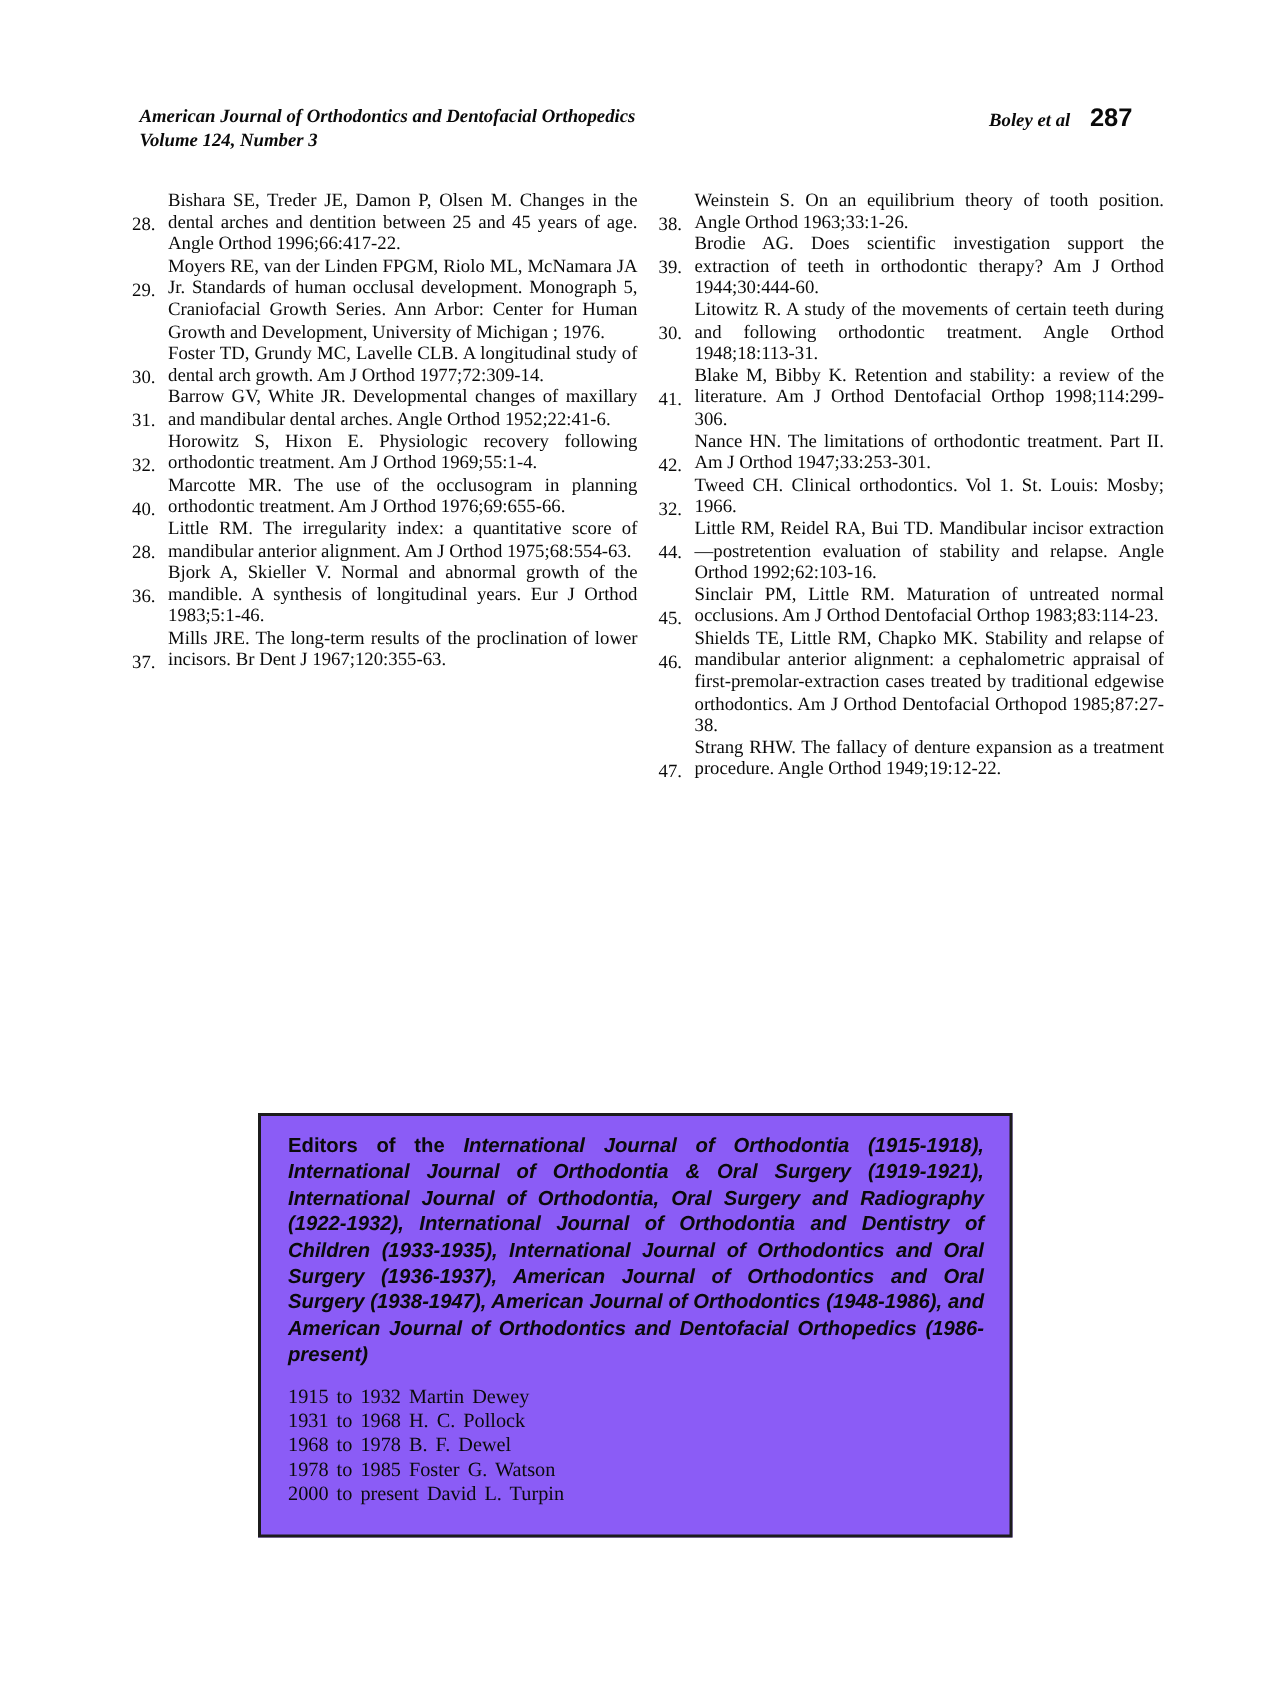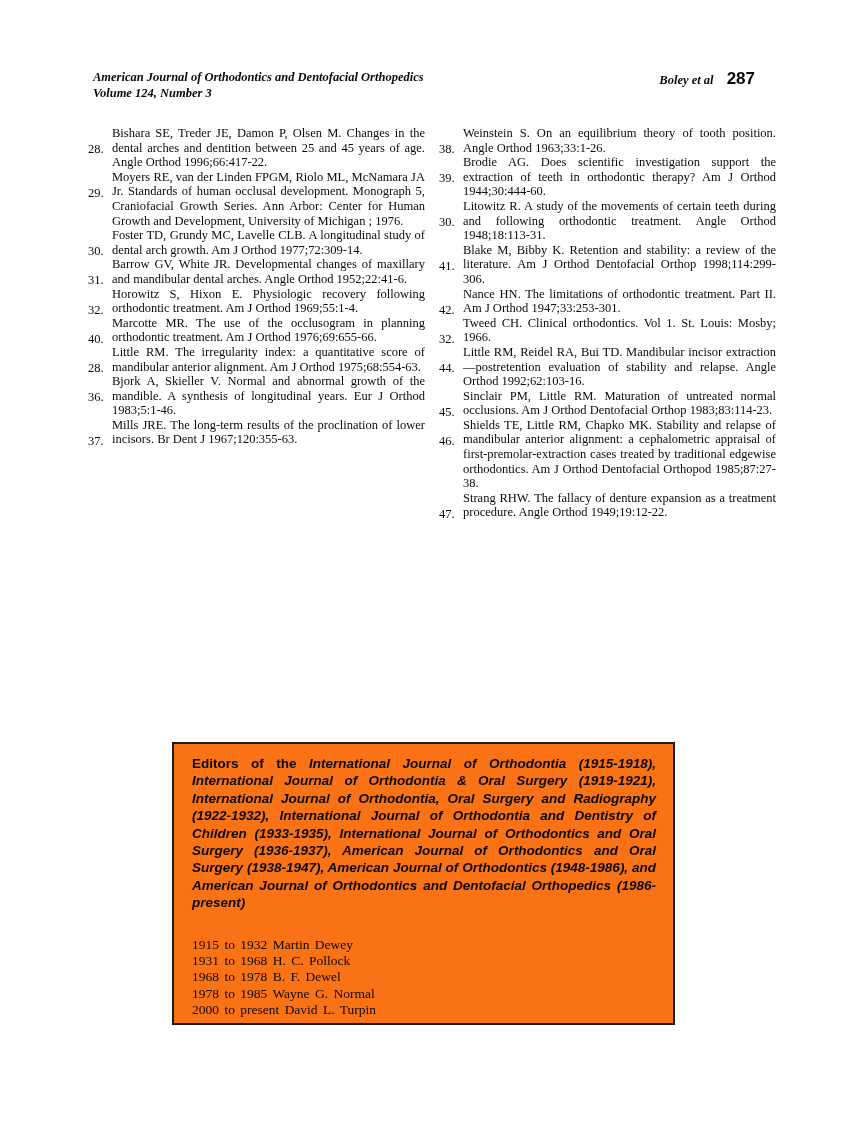--- a/index.html
+++ b/index.html
@@ -35,32 +35,32 @@
   .refs .col { width: 337px; }
   .ref { position: relative; padding-left: 24px; text-align: justify; }
   .ref-num { position: absolute; left: 0; top: 16px; }
 
   
   .editors-box {
     position: absolute; left: 172px; top: 742px;
     width: 503px; height: 283px; box-sizing: border-box;
     border: 2px solid #1c1c1c;
     padding: 11px 17px 10px 18px;
-    background: #f97316;
+    background: #8b5cf6;
   }
   .box-title {
     margin: 0;
     font-family: "Liberation Sans", sans-serif;
     font-weight: bold; font-size: 13.5px; line-height: 17.4px;
     text-align: justify;
   }
   .box-title .intro { font-style: normal; }
   .box-title em { font-style: italic; }
   .editor-list {
-    margin-top: 25px;
+    margin-top: 11px;
     font-size: 13.5px; line-height: 16.4px;
     word-spacing: 2px;
   }
   .editor-row { white-space: nowrap; }
 </style>
 </head>
 <body>
 
 <div class="page">
 
@@ -100,18 +100,18 @@
       <div class="ref"><span class="ref-num">47.</span><span>Strang RHW. The fallacy of denture expansion as a treatment procedure. Angle Orthod 1949;19:12-22.</span></div>
     </div>
   </main>
 
   <section class="editors-box">
     <p class="box-title"><span class="intro">Editors of the </span><em>International Journal of Orthodontia (1915-1918), International Journal of Orthodontia &amp; Oral Surgery (1919-1921), International Journal of Orthodontia, Oral Surgery and Radiography (1922-1932), International Journal of Orthodontia and Dentistry of Children (1933-1935), International Journal of Orthodontics and Oral Surgery (1936-1937), American Journal of Orthodontics and Oral Surgery (1938-1947), American Journal of Orthodontics (1948-1986), and American Journal of Orthodontics and Dentofacial Orthopedics (1986-present)</em></p>
     <div class="editor-list">
       <div class="editor-row"><span>1915 to 1932</span> <span>Martin Dewey</span></div>
       <div class="editor-row"><span>1931 to 1968</span> <span>H. C. Pollock</span></div>
       <div class="editor-row"><span>1968 to 1978</span> <span>B. F. Dewel</span></div>
-      <div class="editor-row"><span>1978 to 1985</span> <span>Wayne G. Normal</span></div>
+      <div class="editor-row"><span>1978 to 1985</span> <span>Foster G. Watson</span></div>
       <div class="editor-row"><span>2000 to present</span> <span>David L. Turpin</span></div>
     </div>
   </section>
 
 </div>
 
 </body></html>

